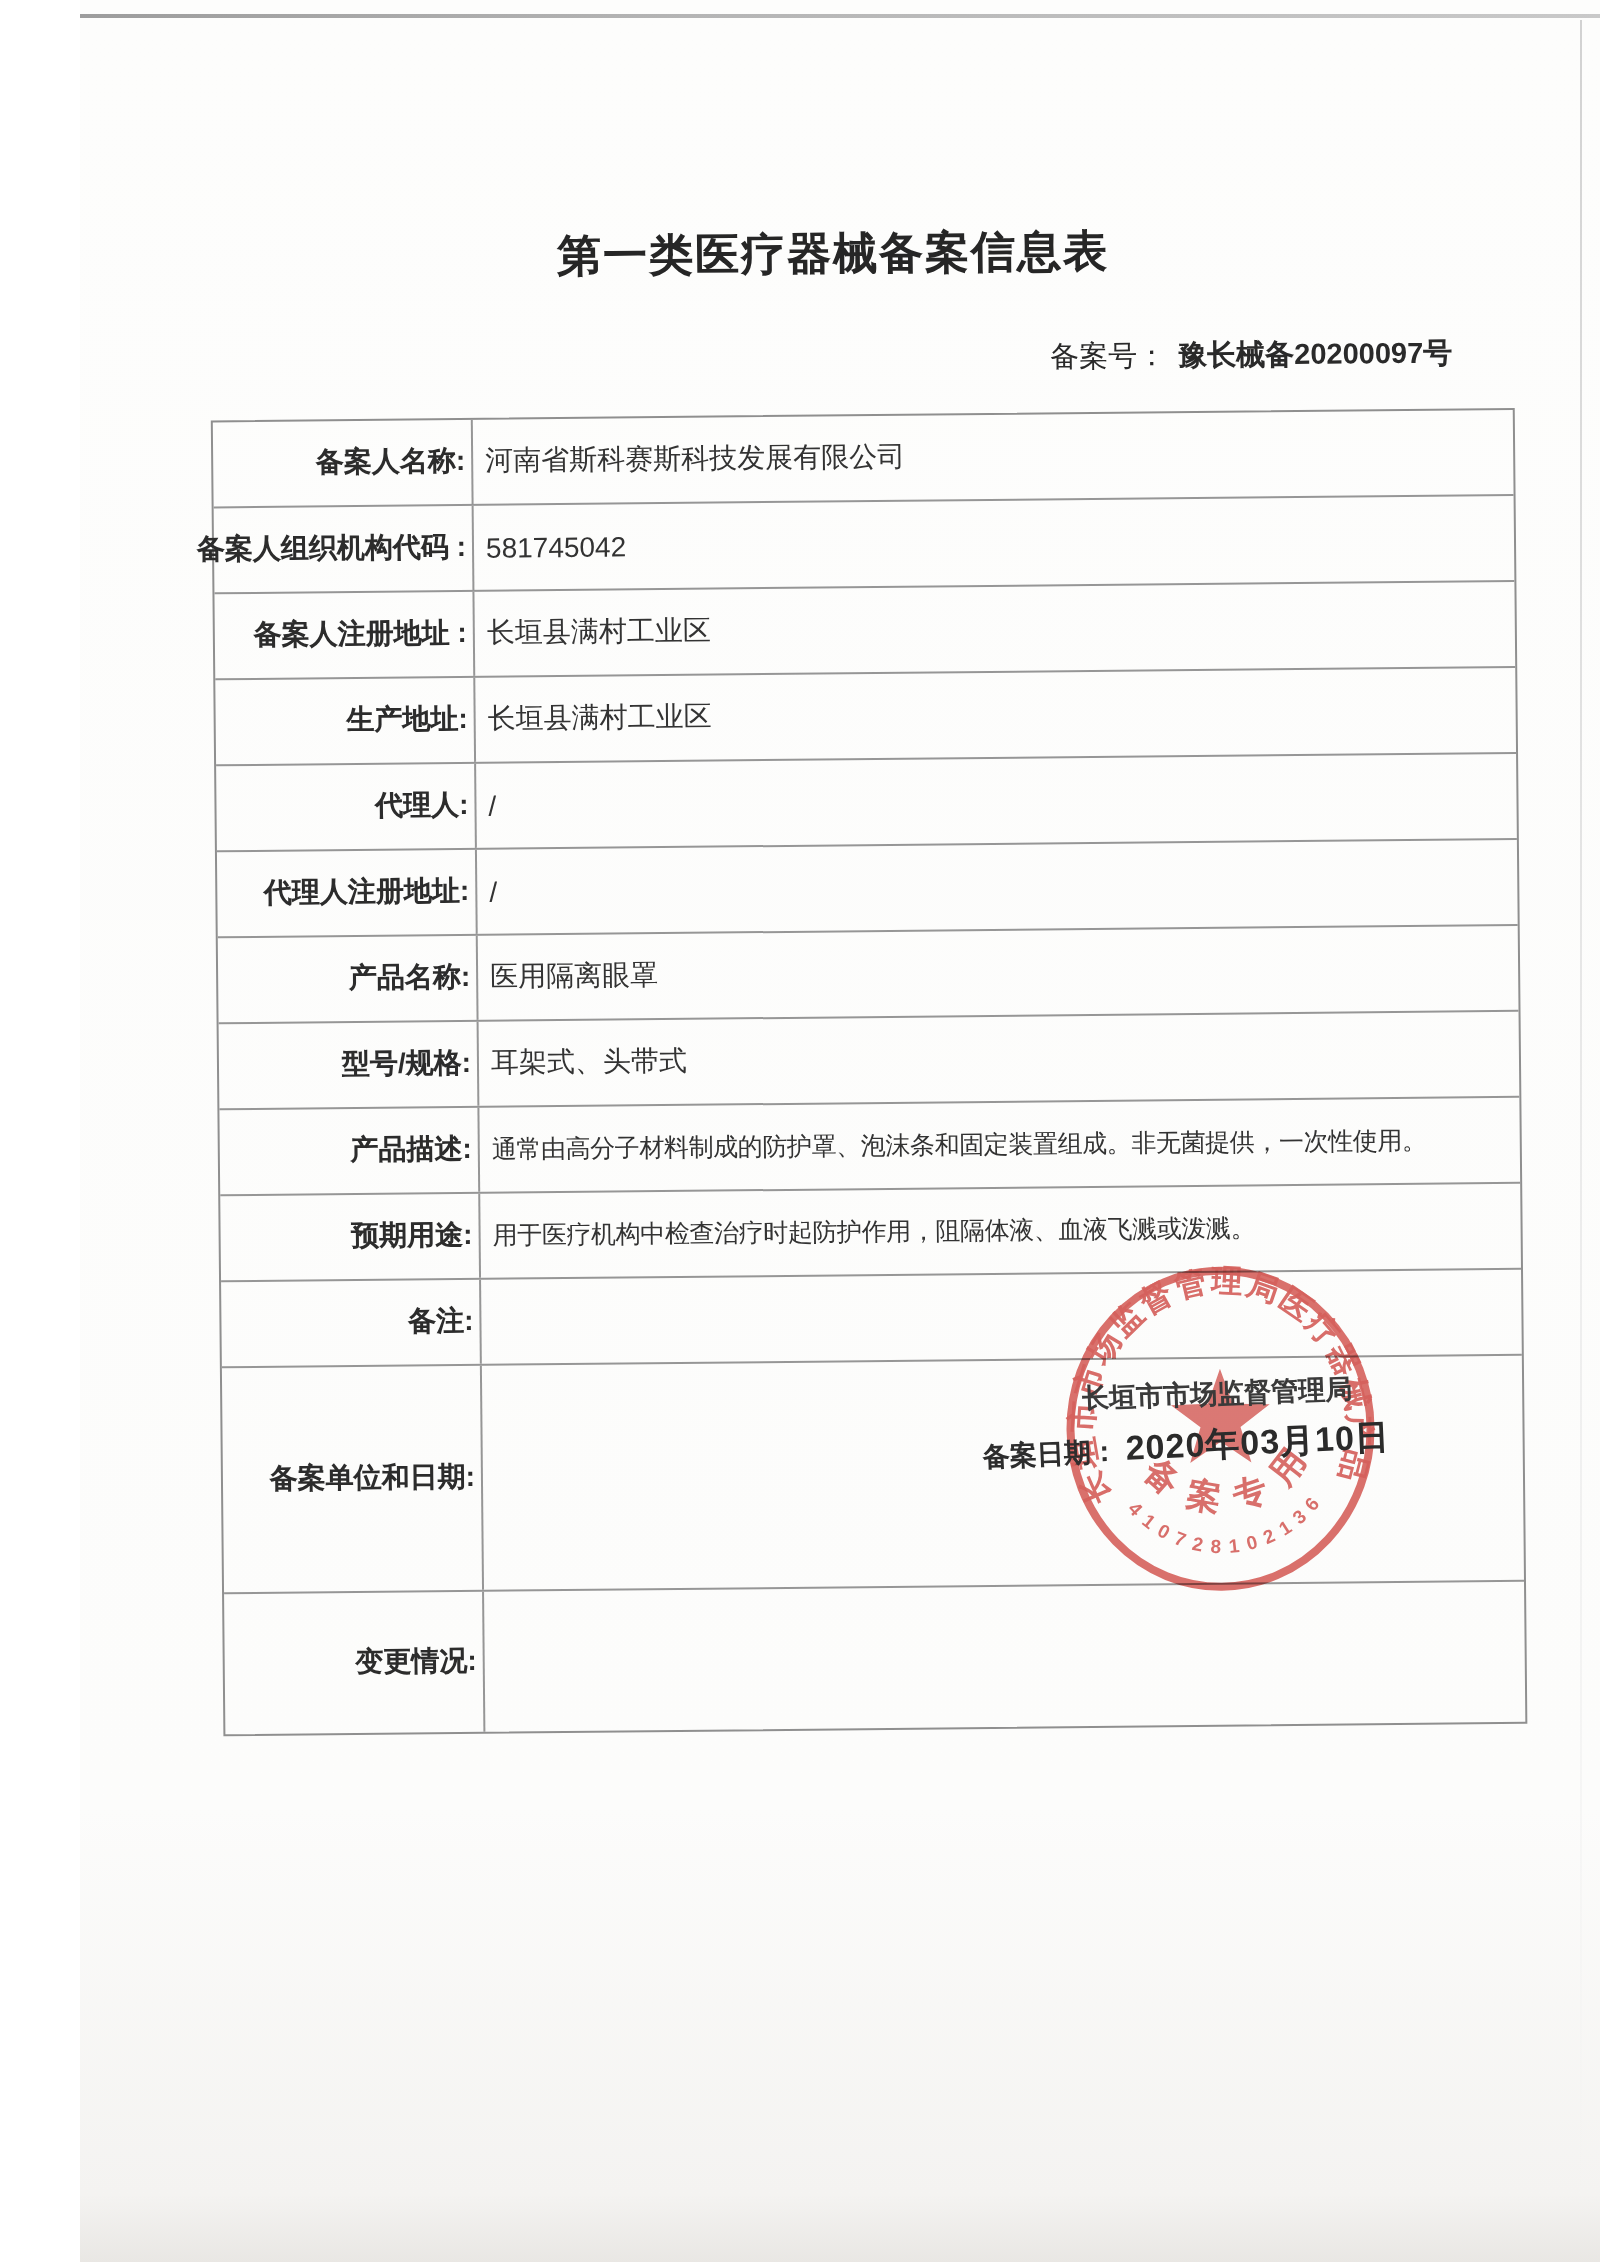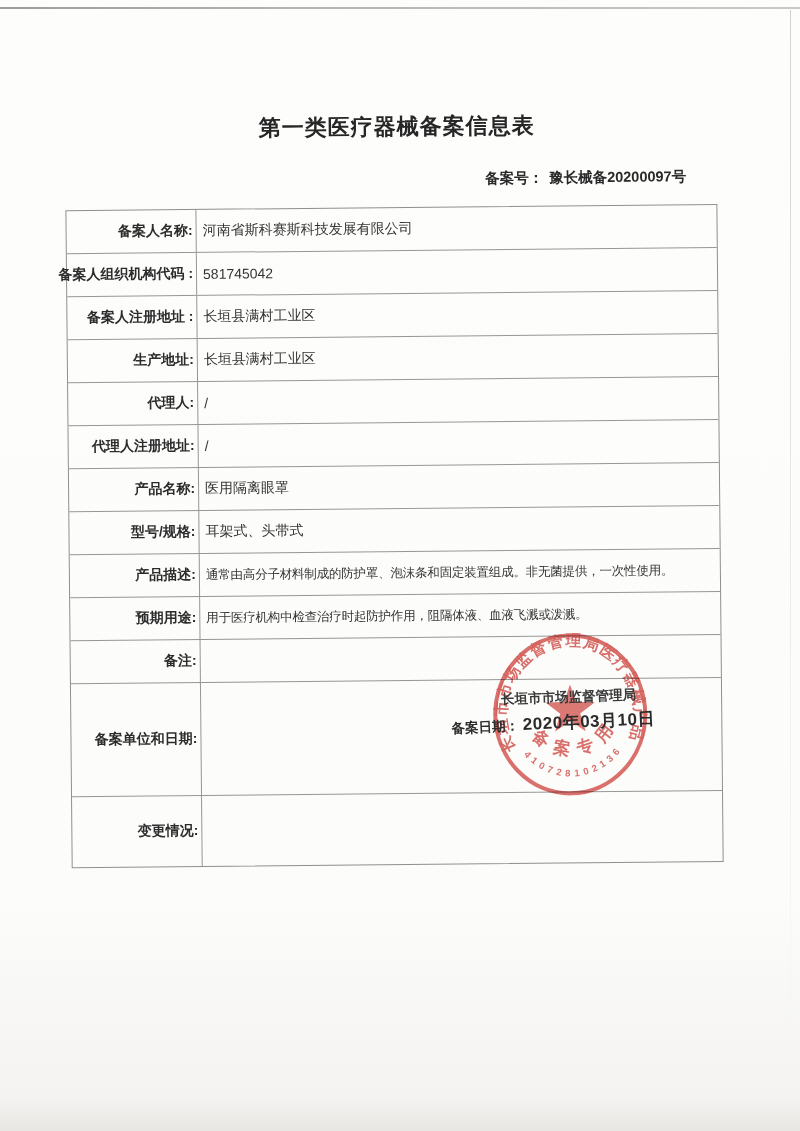--- a/index.html
+++ b/index.html
@@ -5,20 +5,21 @@
   html,body{margin:0;padding:0;}
   body{
     width:800px;height:1131px;position:relative;overflow:hidden;
     background:#ffffff;
     font-family:"Liberation Sans","DejaVu Sans",sans-serif;
     color:#2f2f2f;
   }
   .page{
     position:absolute;inset:0;
     background:linear-gradient(180deg,#fdfdfc 0%,#fcfcfb 80%,#f4f3f1 97%,#e9e7e4 100%);
+    margin-left:40px;
   }
   .scan-top-edge{
     position:absolute;top:7px;left:0;width:100%;height:2px;
     background:linear-gradient(90deg,#9d9d9d,#b5b5b5 40%,#c9c9c9);
   }
   .scan-right-edge{
     position:absolute;top:10px;right:9px;width:1px;height:96%;
     background:linear-gradient(180deg,#d2d2d2,#eeeeee 60%,transparent);
   }
   .content{
@@ -28,21 +29,21 @@
   }
   .doc-title{
     position:absolute;top:112px;left:0;width:100%;
     text-align:center;font-size:22px;font-weight:bold;
     letter-spacing:1px;color:#262626;
   }
   .filing-no{
     position:absolute;top:170px;left:488px;
     font-size:14.5px;color:#2a2a2a;white-space:nowrap;
   }
-  .filing-no .lbl{font-weight:bold;margin-right:6px;}
+  .filing-no .lbl{font-weight:normal;margin-right:6px;}
   .filing-no .val{font-weight:600;}
   
   .ftable{
     position:absolute;left:68px;top:207px;width:650px;
     border:1px solid #8f8f8f;
     background:transparent;
   }
   .frow{display:flex;border-bottom:1px solid #969696;}
   .frow:last-child{border-bottom:none;}
   .r-std{height:42px;}

